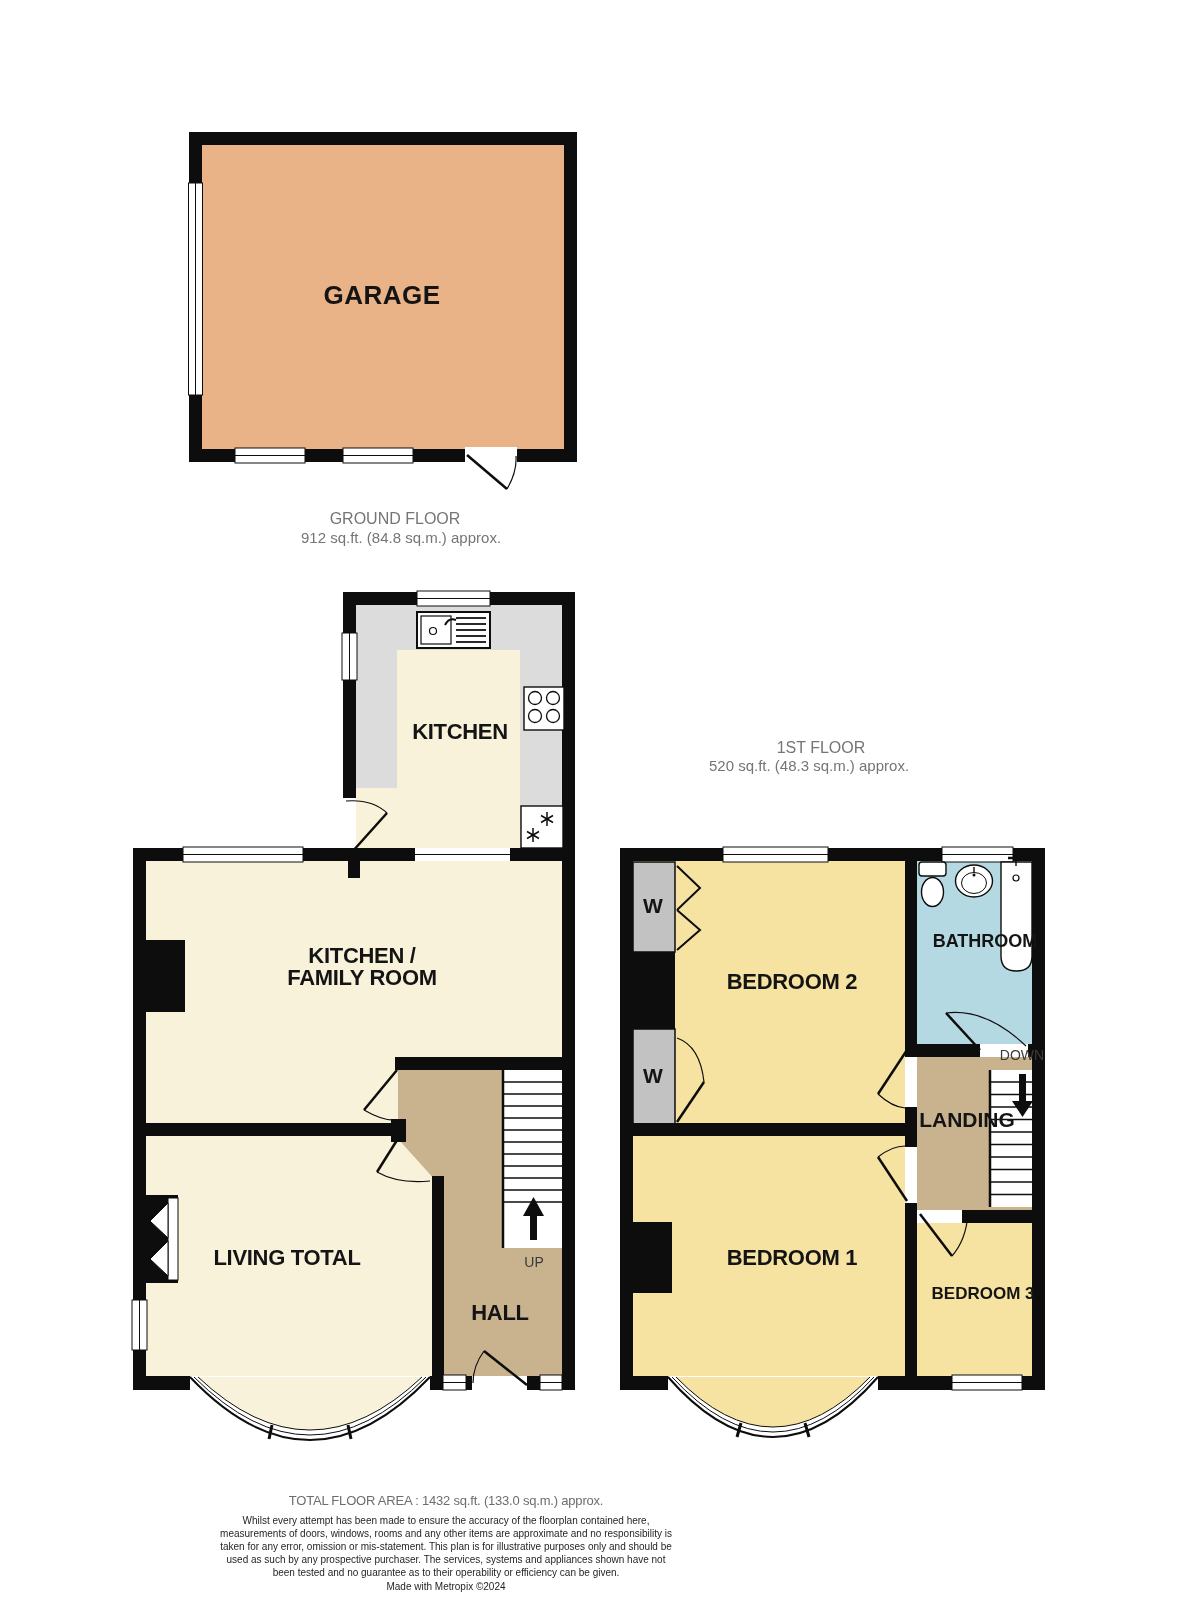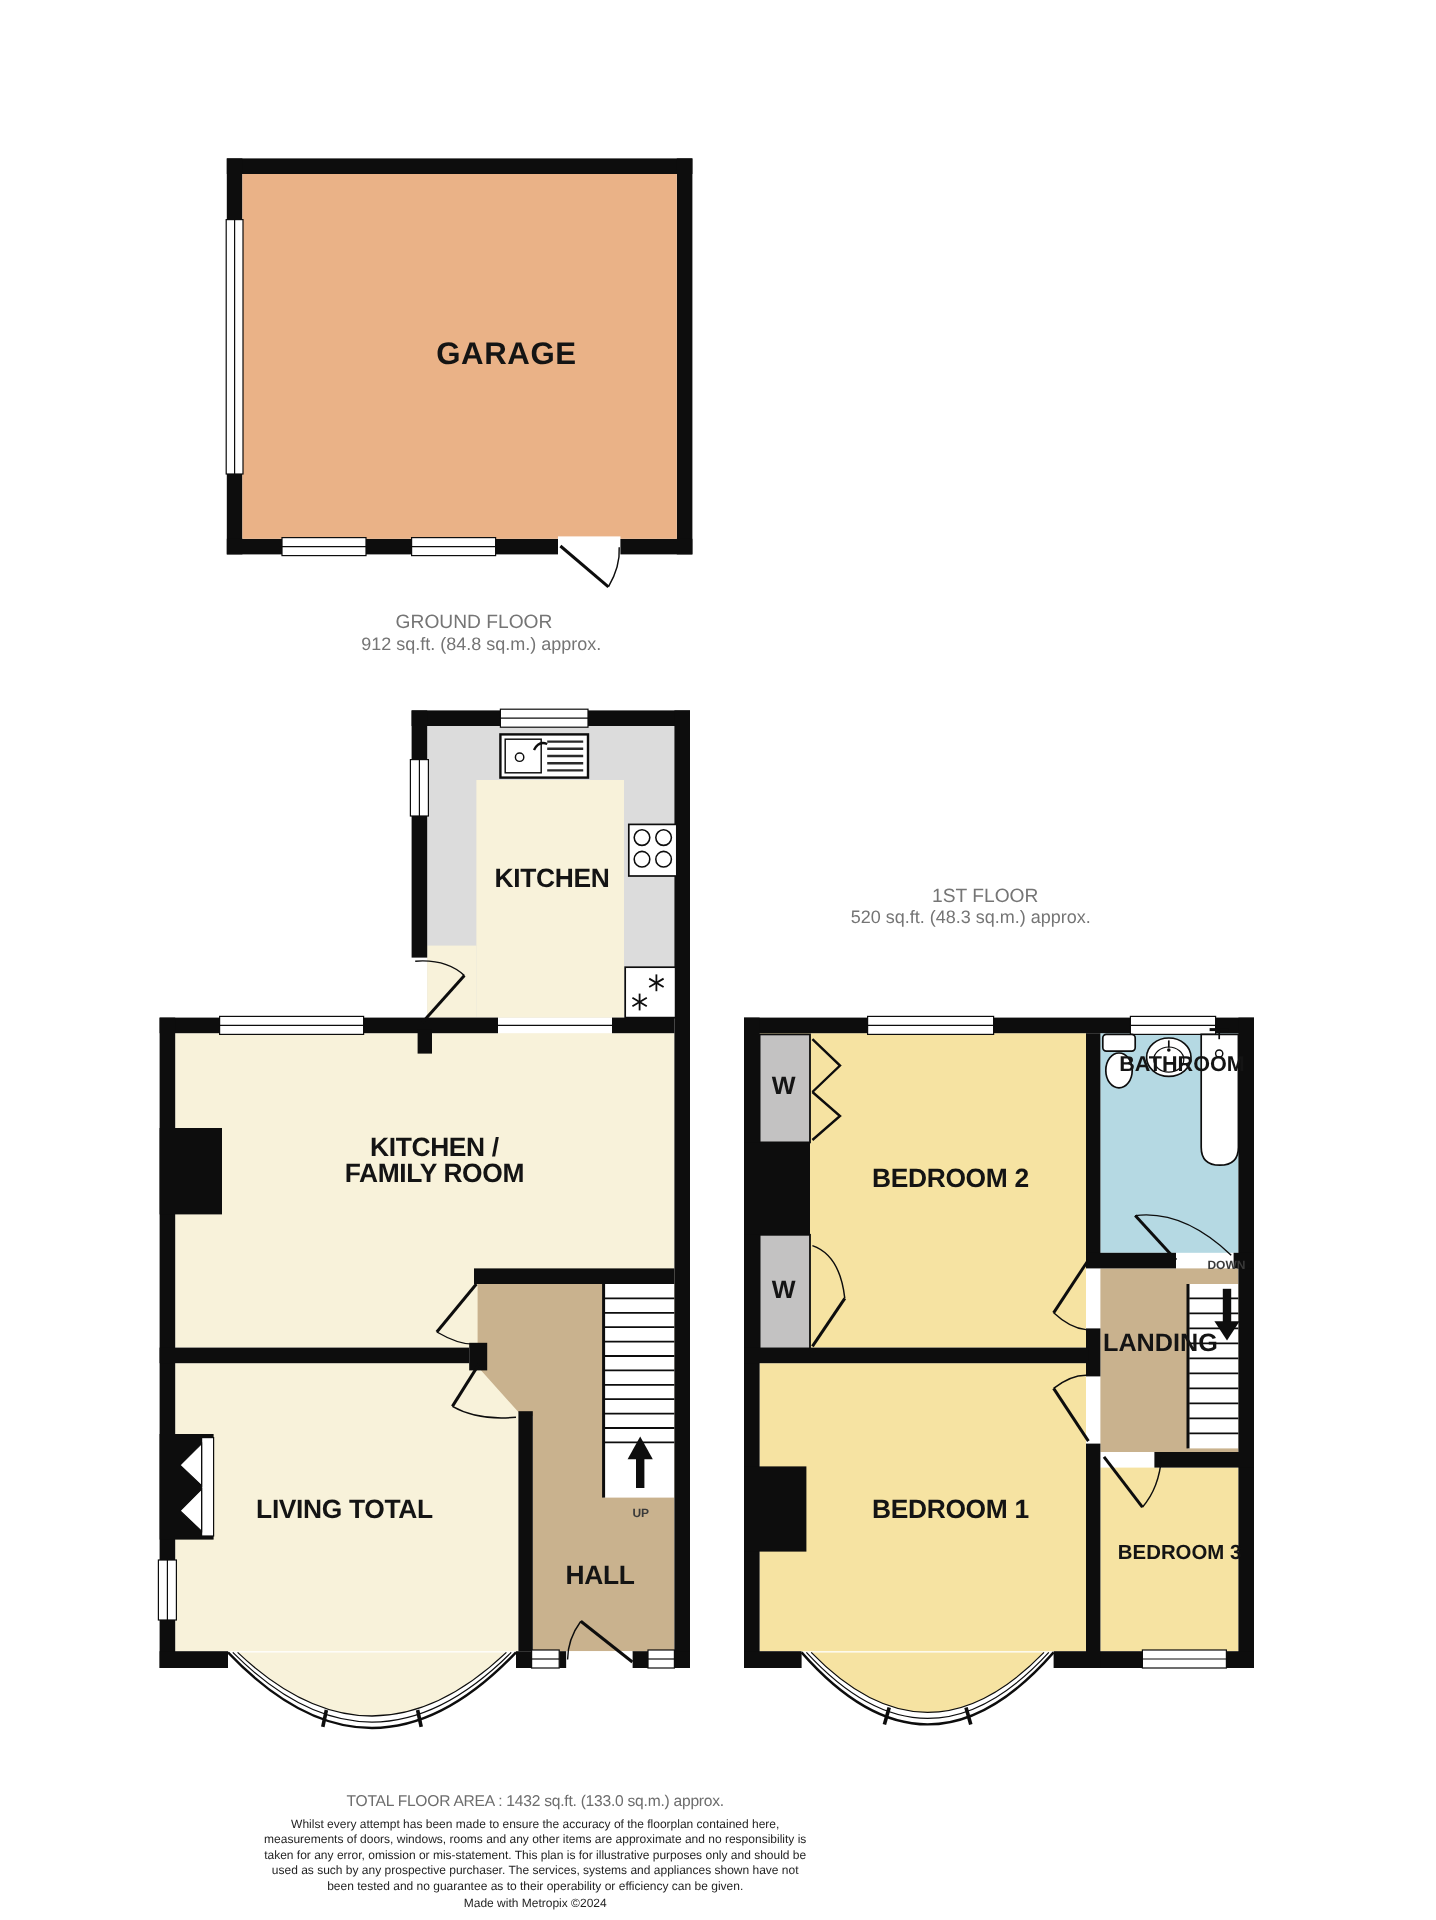--- a/index.html
+++ b/index.html
@@ -3,21 +3,21 @@
 <meta charset="utf-8">
 <style>
   html,body{margin:0;padding:0;background:#ffffff;}
   #canvas{position:relative;width:1197px;height:1600px;background:#fff;overflow:hidden;
           font-family:"Liberation Sans", sans-serif;}
   #plan-svg{position:absolute;left:0;top:0;}
   .lbl{position:absolute;transform:translate(-50%,-50%);font-weight:bold;color:#141414;
        white-space:nowrap;z-index:5;text-align:center;}
   .room-lbl{font-size:22px;letter-spacing:-0.3px;}
   .garage-lbl{font-size:26px;letter-spacing:0.5px;}
-  .small-lbl{font-size:10px;color:#3a3a3a;font-weight:bold;}
+  .small-lbl{font-size:14px;color:#3a3a3a;font-weight:normal;}
   .floor-title{font-size:16px;color:#757575;font-weight:normal;}
   .floor-area{font-size:15px;color:#757575;font-weight:normal;}
   .landing-lbl{font-size:21px;}
   .bath-lbl{font-size:18px;}
   .bed3-lbl{font-size:17px;}
   .w-lbl{font-size:21px;}
   .footer-total{position:absolute;transform:translate(-50%,0);font-size:13px;color:#6d6d6d;
                 letter-spacing:-0.2px;white-space:nowrap;}
   .footer-disclaimer{position:absolute;transform:translate(-50%,0);width:452px;font-size:10px;
                      line-height:13px;color:#1f1f1f;text-align:center;}
@@ -313,36 +313,36 @@
       <line class="leaf" x1="920" y1="1214" x2="952" y2="1256"></line>
       <path class="arc" d="M952,1256 Q966,1240 968,1214"></path>
     </g>
     <g>
       <line class="leaf" x1="980" y1="1050" x2="946" y2="1013"></line>
       <path class="arc" d="M946,1013 Q986,1008 1026,1046"></path>
     </g>
   </g>
 </svg>
 
-<div class="lbl garage-lbl" style="left:382px;top:295px;margin-left:40px;">GARAGE</div>
+<div class="lbl garage-lbl" style="left:382px;top:295px;">GARAGE</div>
 
 <div class="lbl floor-title" style="left:395px;top:519px;">GROUND FLOOR</div>
 <div class="lbl floor-area" style="left:401px;top:537px;">912 sq.ft. (84.8 sq.m.) approx.</div>
 
 <div class="lbl room-lbl" style="left:460px;top:732px;">KITCHEN</div>
 <div class="lbl room-lbl" style="left:362px;top:967px;line-height:22px;"><span>KITCHEN /</span><br><span>FAMILY ROOM</span></div>
 <div class="lbl room-lbl" style="left:287px;top:1258px;">LIVING TOTAL</div>
 <div class="lbl room-lbl" style="left:500px;top:1313px;">HALL</div>
 <div class="lbl small-lbl" style="left:534px;top:1262px;">UP</div>
 
 <div class="lbl floor-title" style="left:800px;top:748px;margin-left:21px;">1ST FLOOR</div>
 <div class="lbl floor-area" style="left:809px;top:765px;">520 sq.ft. (48.3 sq.m.) approx.</div>
 
 <div class="lbl room-lbl" style="left:792px;top:982px;">BEDROOM 2</div>
-<div class="lbl bath-lbl" style="left:985px;top:887px;">BATHROOM</div>
+<div class="lbl bath-lbl" style="left:985px;top:941px;">BATHROOM</div>
 <div class="lbl w-lbl" style="left:653px;top:906px;">W</div>
 <div class="lbl w-lbl" style="left:653px;top:1076px;">W</div>
 <div class="lbl landing-lbl" style="left:967px;top:1120px;">LANDING</div>
 <div class="lbl small-lbl" style="left:1022px;top:1055px;">DOWN</div>
 <div class="lbl room-lbl" style="left:792px;top:1258px;">BEDROOM 1</div>
 <div class="lbl bed3-lbl" style="left:983px;top:1294px;">BEDROOM 3</div>
 
 <div class="footer-total" style="left:446px;top:1493px;">TOTAL FLOOR AREA : 1432 sq.ft. (133.0 sq.m.) approx.</div>
 <div class="footer-disclaimer" style="left:446px;top:1514px;">Whilst every attempt has been made to ensure the accuracy of the floorplan contained here, measurements of doors, windows, rooms and any other items are approximate and no responsibility is taken for any error, omission or mis-statement. This plan is for illustrative purposes only and should be used as such by any prospective purchaser. The services, systems and appliances shown have not been tested and no guarantee as to their operability or efficiency can be given.</div>
 <div class="footer-made" style="left:446px;top:1581px;">Made with Metropix ©2024</div>

